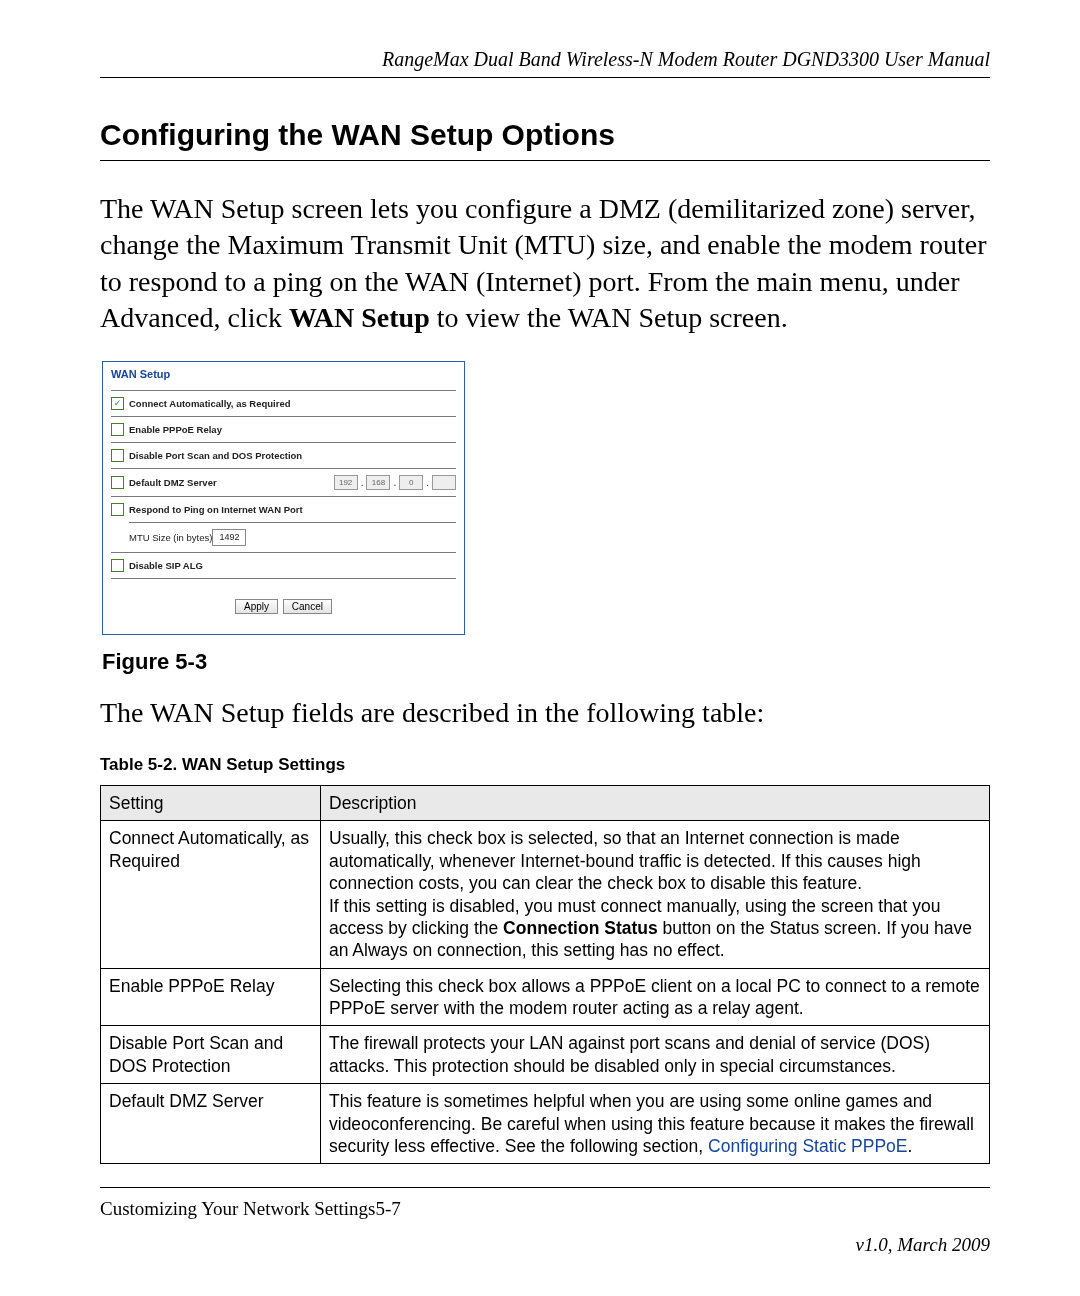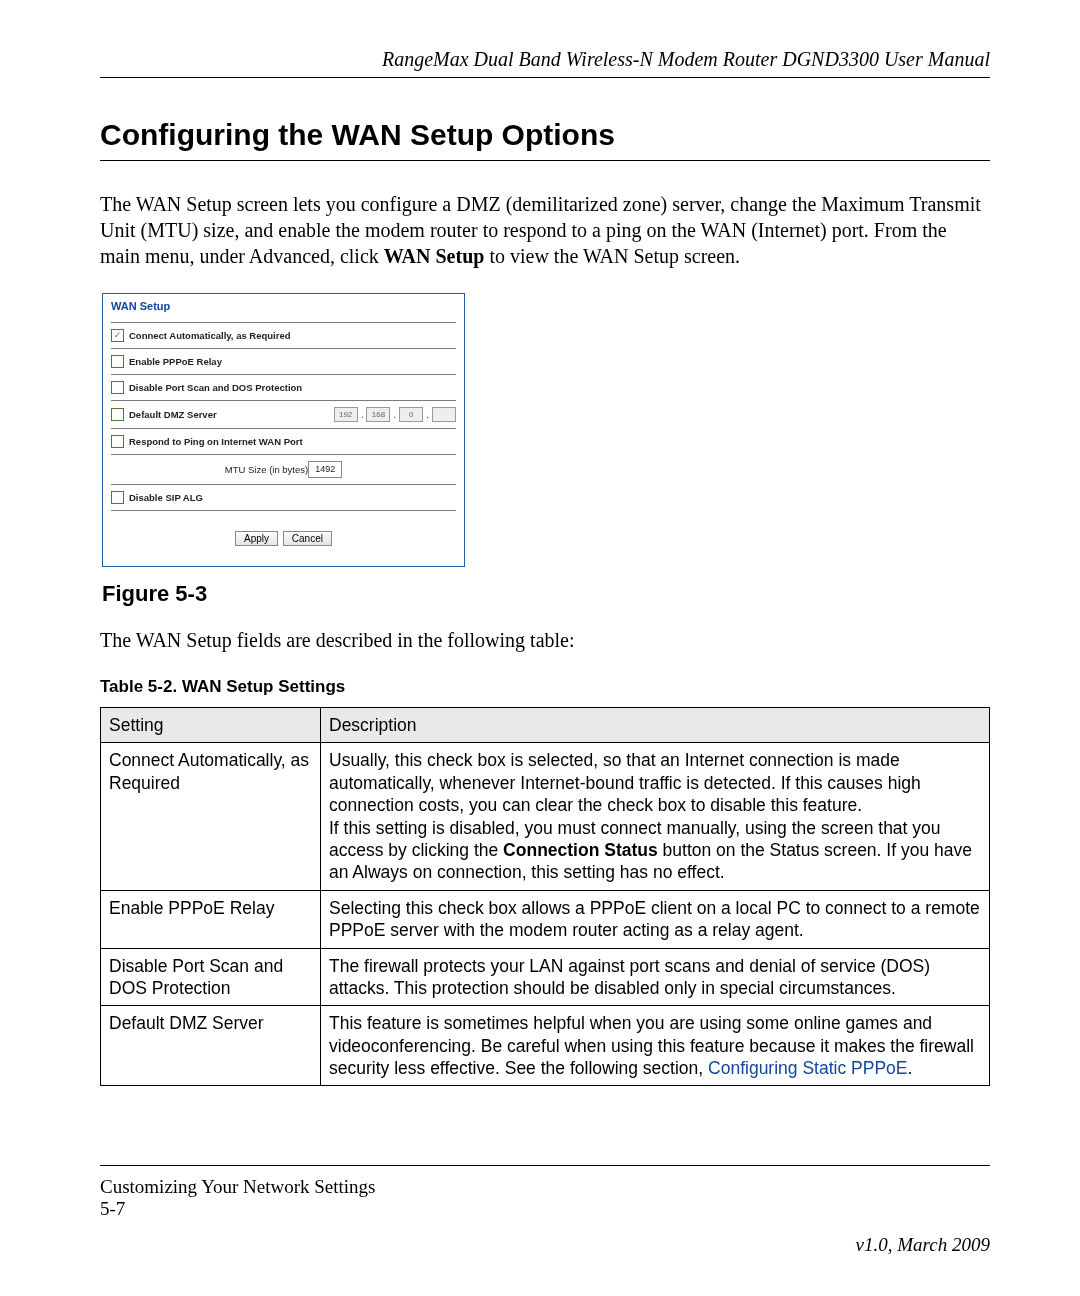--- a/index.html
+++ b/index.html
@@ -26,21 +26,21 @@
   }
   h1.section-title {
     font-family: Helvetica, Arial, sans-serif;
     font-weight: bold;
     font-size: 30px;
     margin: 0 0 6px 0;
     padding-bottom: 8px;
     border-bottom: 1.2px solid #000;
   }
   .body-para {
-    font-size: 20px;
+    font-size: 28px;
     line-height: 1.3;
     margin: 30px 0 24px 0;
   }
   .body-para b { font-weight: bold; }
 
   
   .wan-panel {
     width: 345px;
     border: 1px solid #2a5ea8;
     background: #fff;
@@ -81,21 +81,21 @@
   .ip-box {
     width: 22px; height: 13px;
     border: 1px solid #999;
     background: #eee;
     font-size: 8px;
     color:#666;
     text-align:center;
     line-height:13px;
   }
   .ip-dot { font-size:10px; color:#333;}
-  .mtu-row { justify-content: center; }
+  .mtu-row { justify-content: flex-start; margin-left: 18px; }
   .mtu-box {
     width: 32px; height: 15px;
     border: 1px solid #888;
     font-size: 9px; text-align:center; line-height:15px;
   }
   .btn-row {
     border-top: 1px solid #7a7a7a;
     padding-top: 8px;
     text-align: center;
   }
@@ -146,21 +146,20 @@
   .footer {
     position: absolute;
     left: 100px; right: 90px;
     bottom: 40px;
   }
   .footer-rule { border-top: 1.2px solid #000; margin-bottom: 10px;}
   .footer-line {
     display:flex;
     justify-content: flex-start;
     font-size: 19px;
-    flex-direction: column;
   }
   .footer-version {
     text-align:right;
     font-style: italic;
     font-size: 19px;
     margin-top: 14px;
   }
 </style>
 </head>
 <body>

